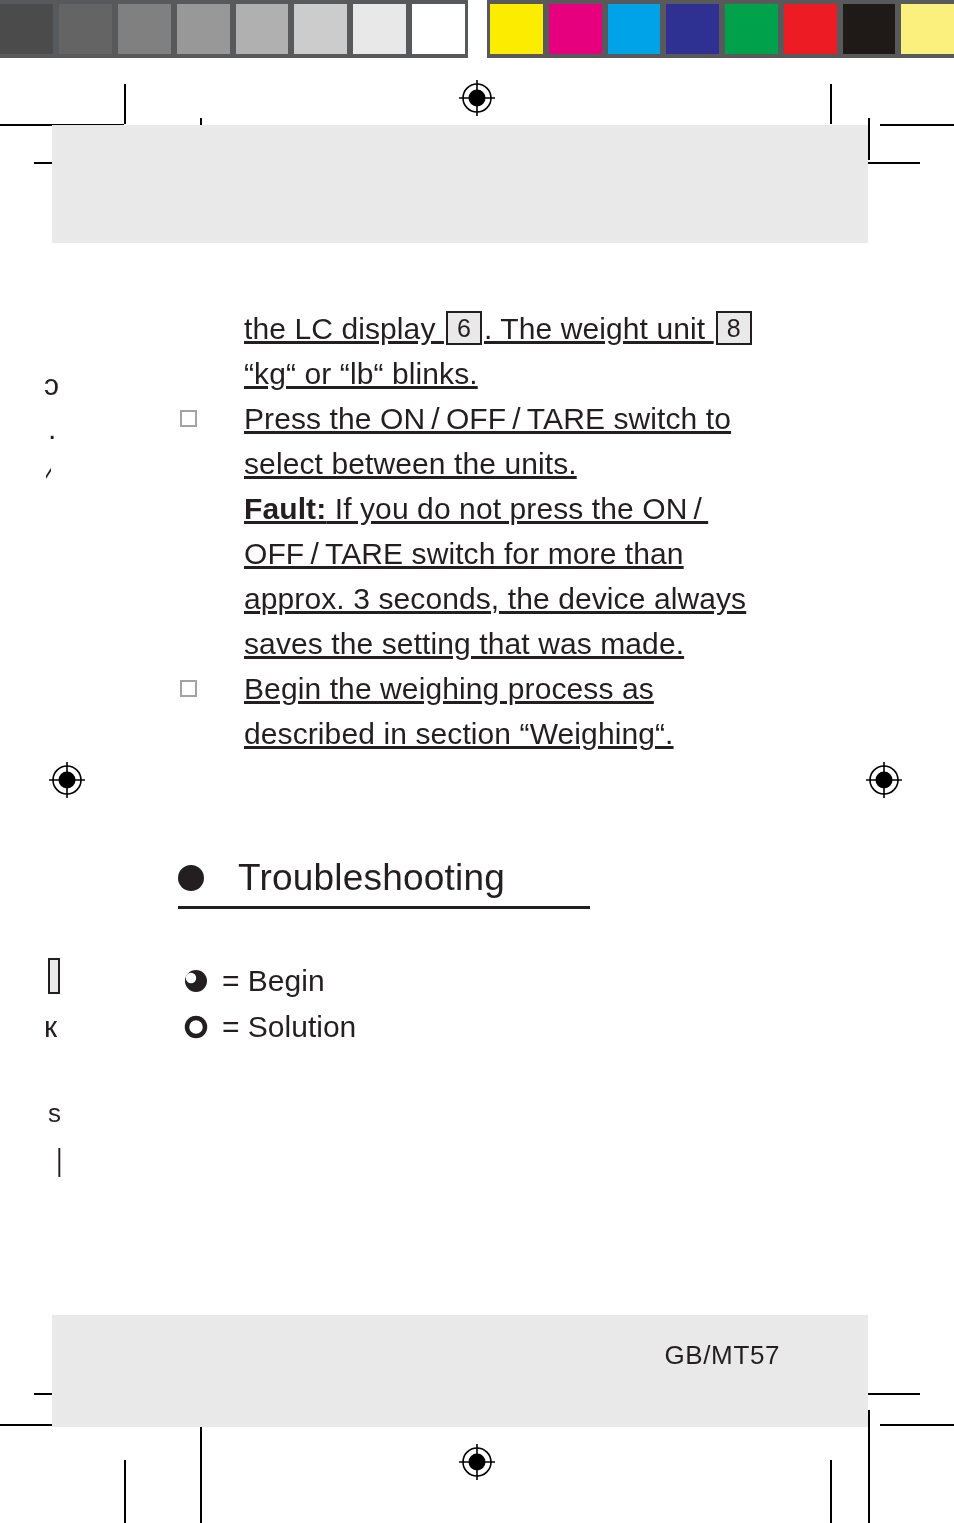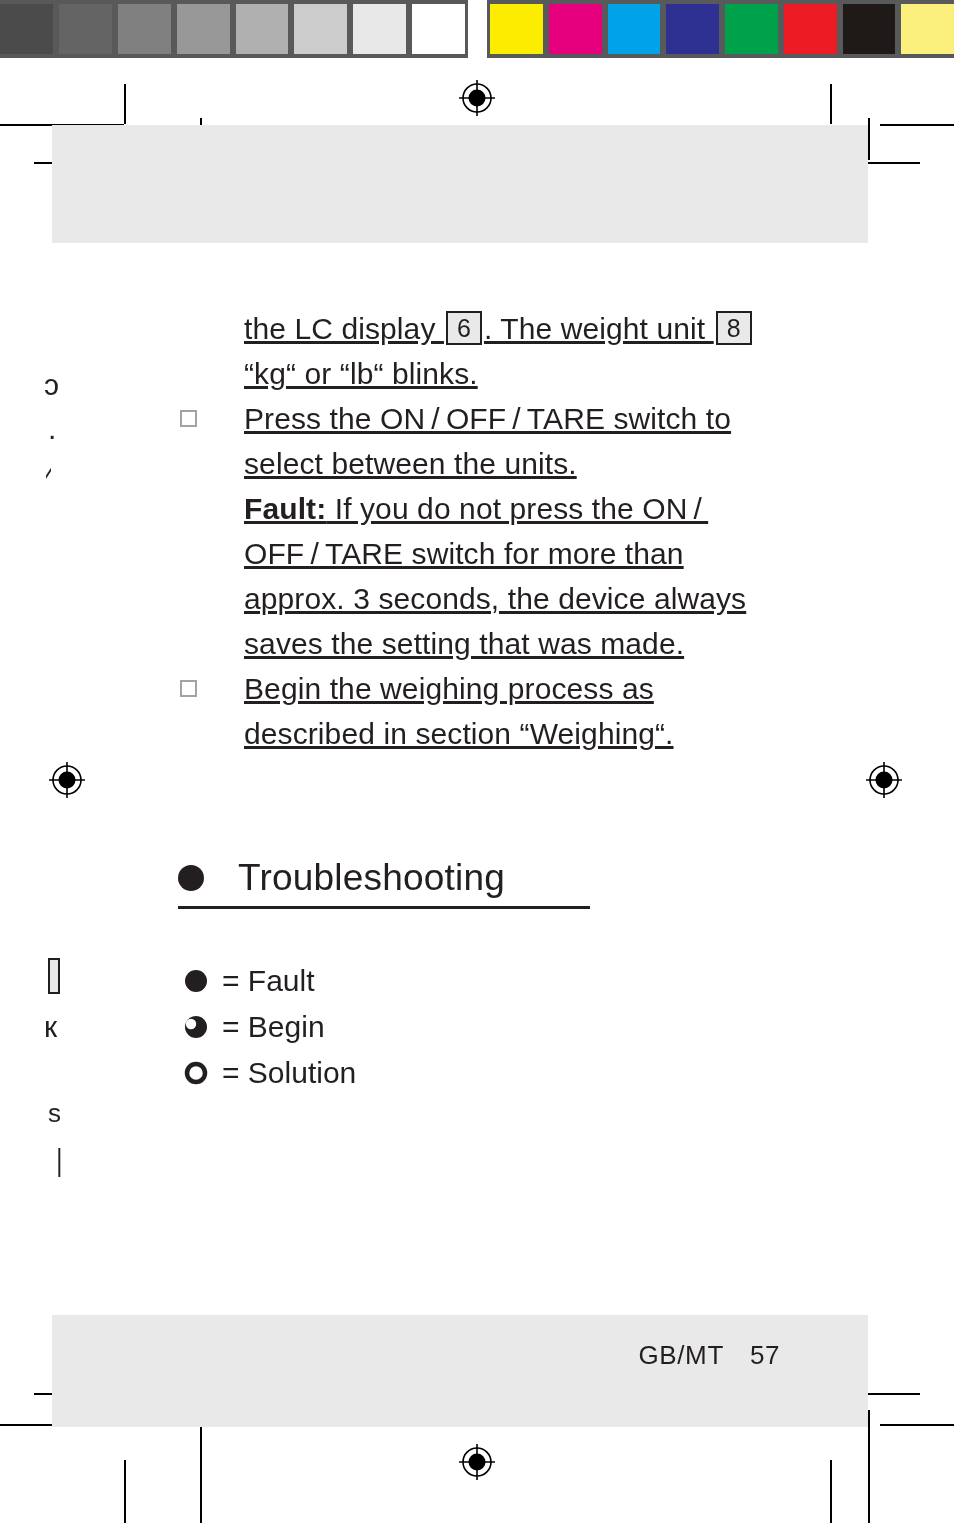--- a/index.html
+++ b/index.html
@@ -79,21 +79,21 @@
     top: 1340px;
     left: 52px;
     width: 816px;
     text-align: right;
     padding-right: 88px;
     box-sizing: border-box;
     font-size: 26px;
     color: #231f20;
     letter-spacing: 0.6px;
   }
-  .folio .folio-locale { margin-right: 26px; }
+  .folio .folio-locale { }
 
   
   .bleed {
     position: absolute;
     font-size: 29px;
     color: #231f20;
     white-space: nowrap;
     overflow: hidden;
     font-family: "Liberation Sans", sans-serif;
   }
@@ -309,28 +309,20 @@
 
   <div class="section-head">
     <div class="head-row">
       <span class="head-dot"></span>
       <span class="head-title">Troubleshooting</span>
     </div>
     <div class="head-rule"></div>
   </div>
 
   <div class="legend" id="legend-list">
-      <div class="legend-row">
-        <span class="legend-mark">
-          <svg viewBox="0 0 28 28" width="28" height="28">
-            <circle cx="14" cy="14" r="11" fill="#231f20"></circle>
-          </svg>
-        </span>
-        <span class="legend-text">= Fault</span>
-      </div>
       <div class="legend-row">
         <span class="legend-mark">
           <svg viewBox="0 0 28 28" width="28" height="28">
             <defs>
               <mask id="crescent-mask">
                 <rect x="0" y="0" width="28" height="28" fill="#fff"></rect>
                 <circle cx="9" cy="11" r="5.2" fill="#000"></circle>
               </mask>
             </defs>
             <circle cx="14" cy="14" r="11" fill="#231f20" mask="url(#crescent-mask)"></circle>

